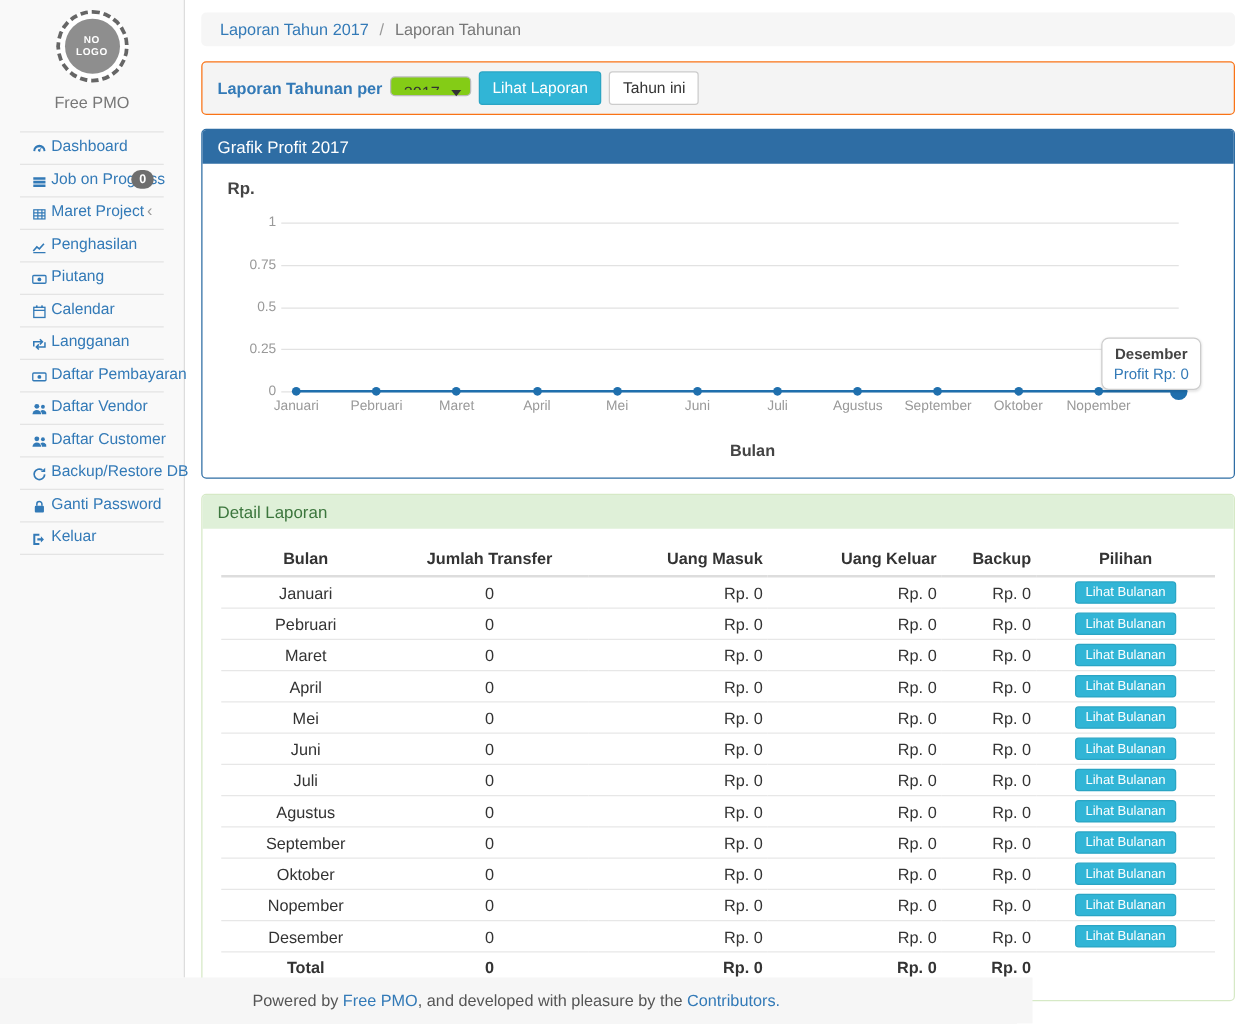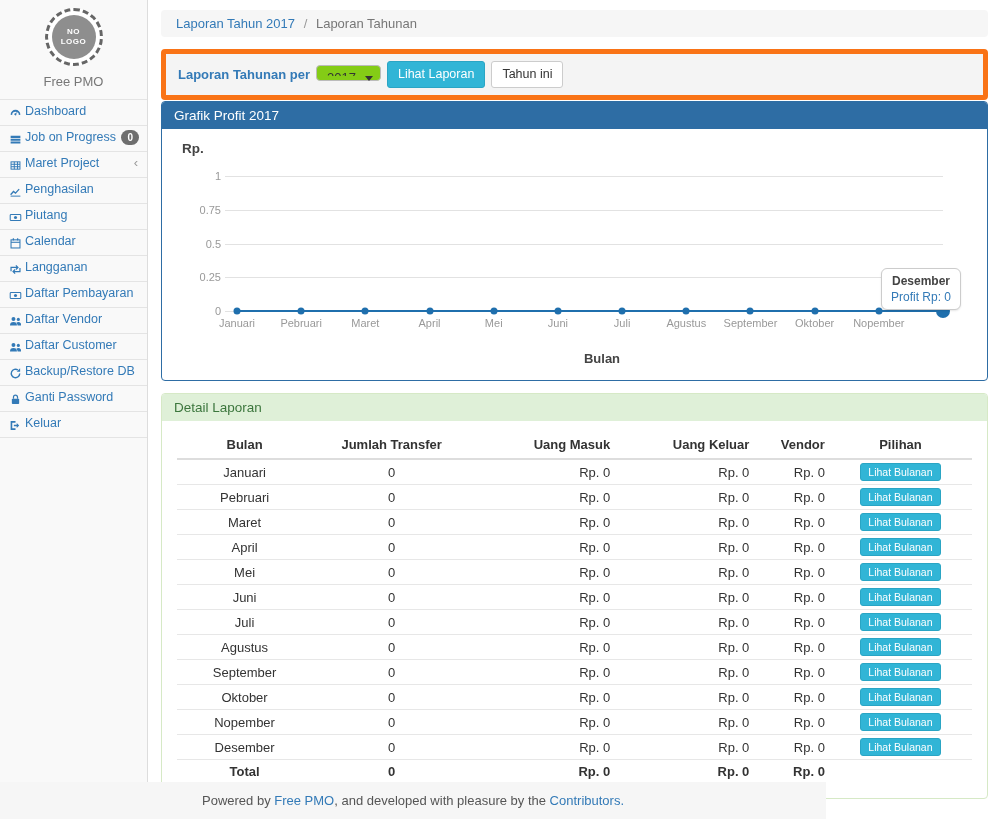--- a/index.html
+++ b/index.html
@@ -13,38 +13,38 @@
   
   .sidebar { position:absolute; top:0; left:0; width:148px; height:782px;
     background:#f9f9f9; border-right:1px solid #ddd; }
   .logo-wrap { text-align:center; padding-top:8px; }
   .logo-circle { width:58px; height:58px; margin:0 auto; border-radius:50%;
     border:3px dashed #666; background:#fff; display:flex; align-items:center; justify-content:center;text-align:center; }
   .logo-inner { width:44px; height:44px; border-radius:50%; background:#8e8e8e; color:#fff;
     font-size:8px; font-weight:bold; display:flex; flex-direction:column; align-items:center;
     justify-content:center; letter-spacing:.5px; line-height:1.3; }
   .brand { color:#777; font-size:13px; margin:8px 0 10px; text-align:center; }
-  .nav { list-style:none; margin:0; padding:0; border-top:1px solid #e4e4e4; }
+  .nav { list-style:none; margin:16px; padding:0; border-top:1px solid #e4e4e4; }
   .nav-item { position:relative; padding:4px 8px 4px 7px; border-bottom:1px solid #e4e4e4;
     color:#337ab7; cursor:pointer; font-size:12.5px; line-height:15px; white-space:nowrap; }
   .nav-icon { display:inline-block; width:16px; text-align:center; margin-right:2px; vertical-align:-2px; }
   .nav-icon svg { display:inline-block; vertical-align:middle; }
   .nav-badge { position:absolute; right:8px; top:4px; background:#6e6e6e; color:#fff;
     font-size:10px; font-weight:bold; border-radius:9px; padding:2px 6px; line-height:11px; }
   .nav-chevron { position:absolute; right:9px; top:3px; color:#999; font-size:13px; }
 
   
   .main { margin-left:149px; padding:10px 12px 0; }
 
   .breadcrumb { background:#f6f6f6; border-radius:4px; padding:6px 15px; margin-bottom:12px; color:#777; }
   .bc-link { color:#337ab7; cursor:pointer; }
   .bc-sep { margin:0 5px; color:#999; }
 
-  .filter-panel { background:#f4f4f4; border:5px solid #f97316; border-radius:4px;
-    padding:7px 12px; margin-bottom:1px; display:flex; align-items:center; }
+  .filter-panel { background:#f4f4f4; border:1px solid #f97316; border-radius:4px;
+    padding:7px 12px; margin-bottom:11px; display:flex; align-items:center; }
   .filter-label { color:#337ab7; font-weight:bold; margin-right:6px; }
   .year-select-wrap { position:relative; margin-right:6px; }
   select.year-select { appearance:none; -webkit-appearance:none; -moz-appearance:none;
     border:1px solid #bbb; border-radius:4px; background:#84cc16; padding:4px 24px 4px 10px;
     font-size:13px; color:#333; height:16px; font-family:Liberation Sans, sans-serif; }
   .caret-down { position:absolute; right:8px; top:11px; width:0; height:0; pointer-events:none;
     border-left:4px solid transparent; border-right:4px solid transparent; border-top:5px solid #333; }
   .btn { border-radius:3px; font-size:12.5px; padding:5px 10px; cursor:pointer;
     border:1px solid transparent; font-family:"Liberation Sans",sans-serif; line-height:15px; }
   .btn-info { background:#31b5d6; border-color:#2aa5c4; color:#fff; margin-right:6px; }
@@ -244,21 +244,21 @@
             <col style="width:17.5%">
               <col style="width:9.5%">
               <col style="width:18%">
           </colgroup>
           <thead>
             <tr>
                 <th class="c">Bulan</th>
                 <th class="c">Jumlah Transfer</th>
                 <th class="r">Uang Masuk</th>
                 <th class="r">Uang Keluar</th>
-                <th class="r">Vendor</th>
+                <th class="r">Backup</th>
                 <th class="c">Pilihan</th>
               </tr>
           </thead>
           <tbody>
               <tr>
                 <td class="c">Januari</td>
                 <td class="c">0</td>
                 <td class="r">Rp. 0</td>
                 <td class="r">Rp. 0</td>
                 <td class="r">Rp. 0</td>

